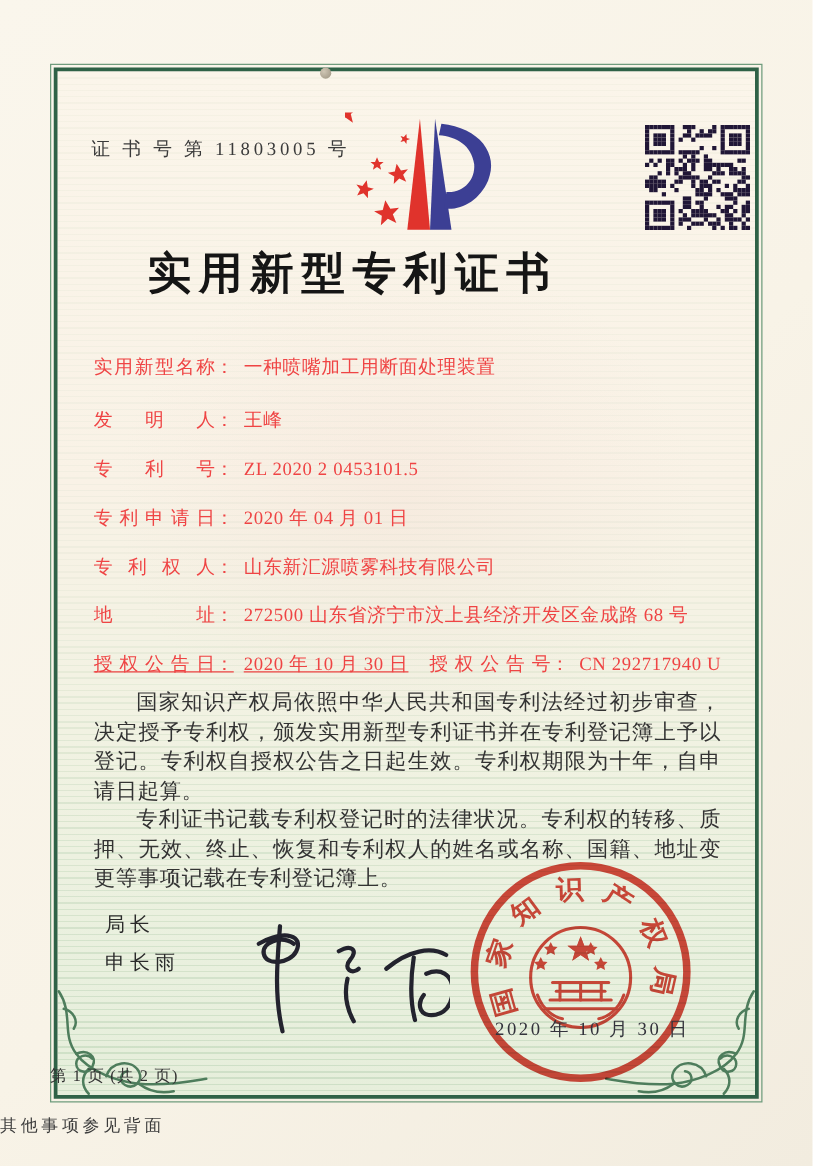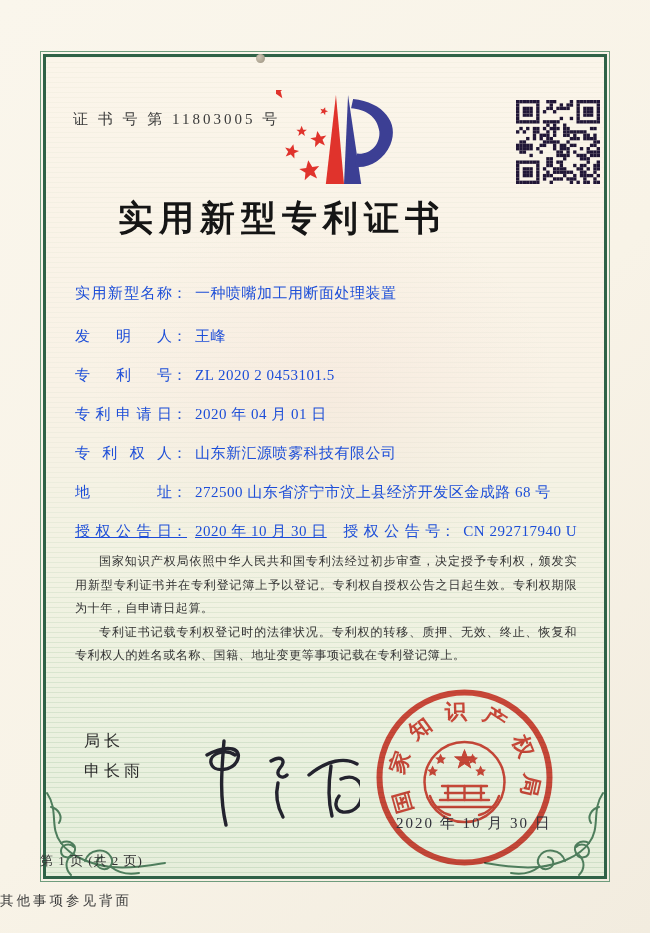--- a/index.html
+++ b/index.html
@@ -29,28 +29,28 @@
   }
   .layer{position:absolute;inset:0;}
   .cert-no{position:absolute;left:73px;top:110px;font-size:15px;letter-spacing:3px;color:#3a3a3a;}
   .logo{position:absolute;left:276px;top:90px;width:132px;height:106px;}
   .qr{position:absolute;left:516px;top:100px;width:84px;height:84px;}
   .title{
     position:absolute;left:0;top:195px;width:564px;text-align:center;
     font-size:35px;font-weight:600;letter-spacing:6px;color:#151515;
   }
   .fields{position:absolute;left:75px;top:284px;width:502px;}
-  .row{display:flex;align-items:baseline;height:24px;margin-bottom:15px;font-size:15px;color:#1d4ed8;}
+  .row{display:flex;align-items:baseline;height:24px;margin-bottom:15px;font-size:15px;color:#ef4444;}
   .row:first-child{margin-bottom:19px;}
   .lbl{display:inline-block;width:97px;text-align:justify;text-align-last:justify;}
   .colon{margin:0 8px 0 0;}
   .val{flex:1;letter-spacing:.5px;white-space:nowrap;}
   .pair{display:flex;align-items:baseline;}
   .pair.first{width:272px;text-decoration:underline;}
-  .paras{position:absolute;left:75px;top:550px;width:502px;font-size:12px;line-height:23.5px;
+  .paras{position:absolute;left:75px;top:550px;width:502px;font-size:17px;line-height:23.5px;
          letter-spacing:.6px;color:#333;text-align:justify;}
   .paras p{margin:0;text-indent:2em;}
   .signer{position:absolute;left:84px;top:726px;font-size:16px;letter-spacing:4px;color:#2b2b2b;line-height:30px;}
   .sig{position:absolute;left:185px;top:733px;width:175px;height:100px;}
   .seal{position:absolute;left:372px;top:685px;width:185px;height:185px;mix-blend-mode:multiply;opacity:.92;}
   .seal-date{position:absolute;left:396px;top:814px;font-size:15px;letter-spacing:2px;color:#33333c;}
   .page-info{position:absolute;left:40px;top:852px;width:570px;text-align:left;font-size:13px;
              letter-spacing:1px;color:#333;}
   .back-note{position:absolute;left:0;top:892px;width:650px;font-size:13.5px;
              letter-spacing:3px;color:#3c3c3c;}

